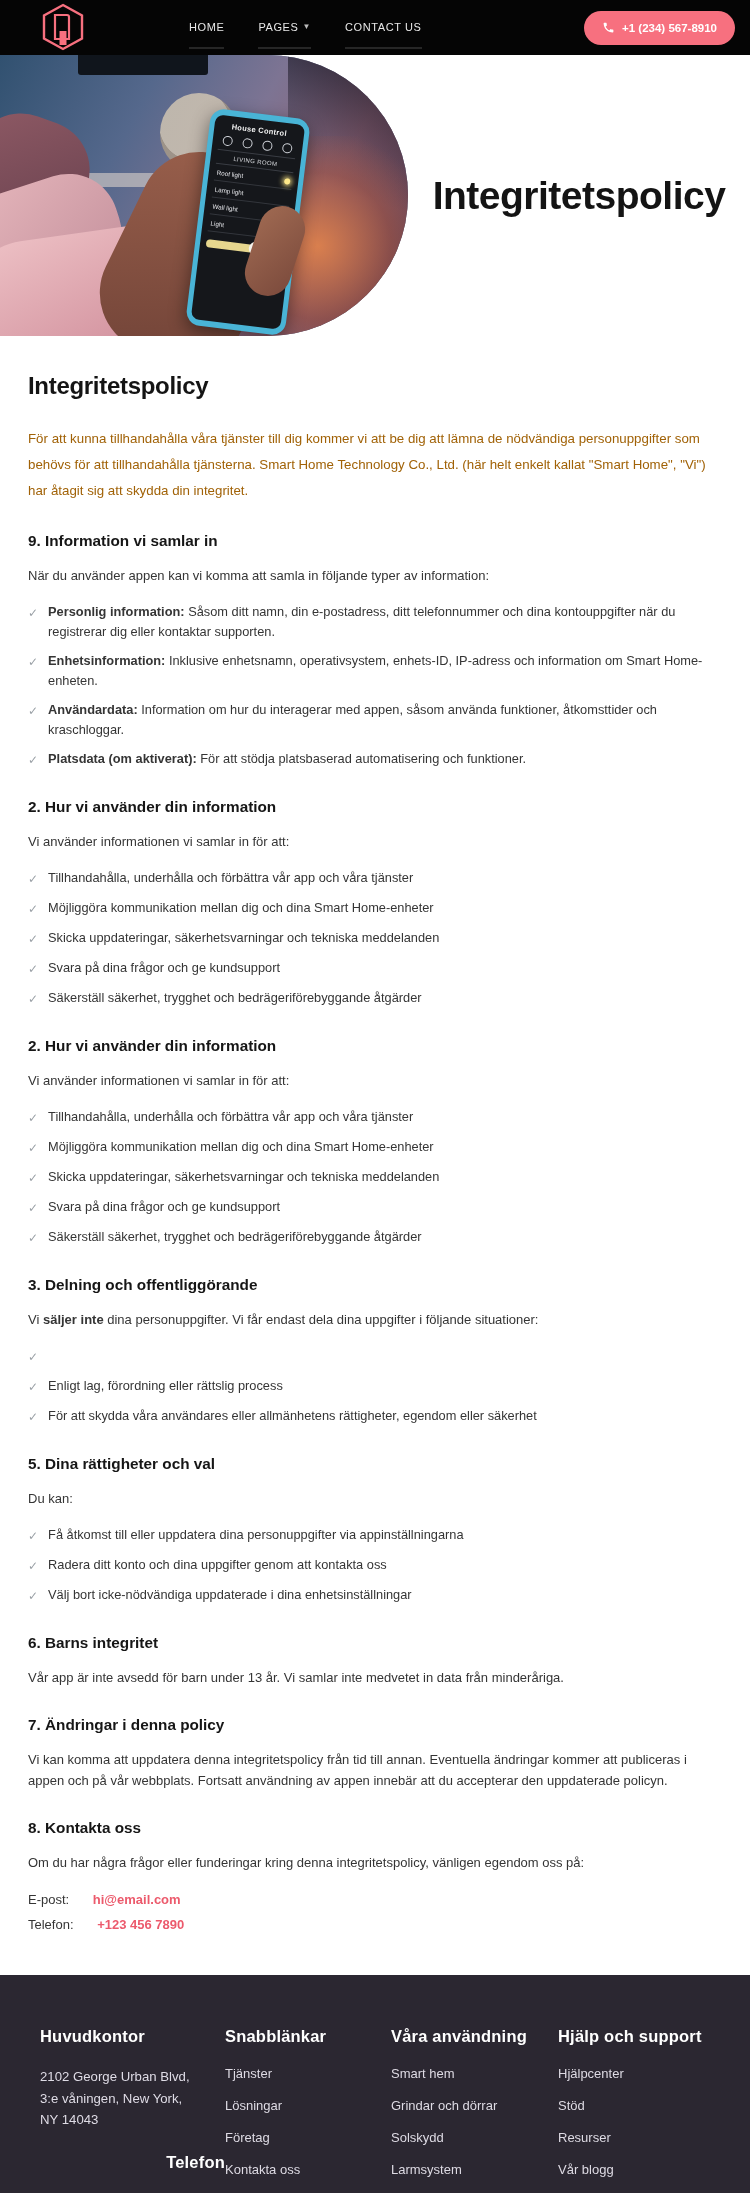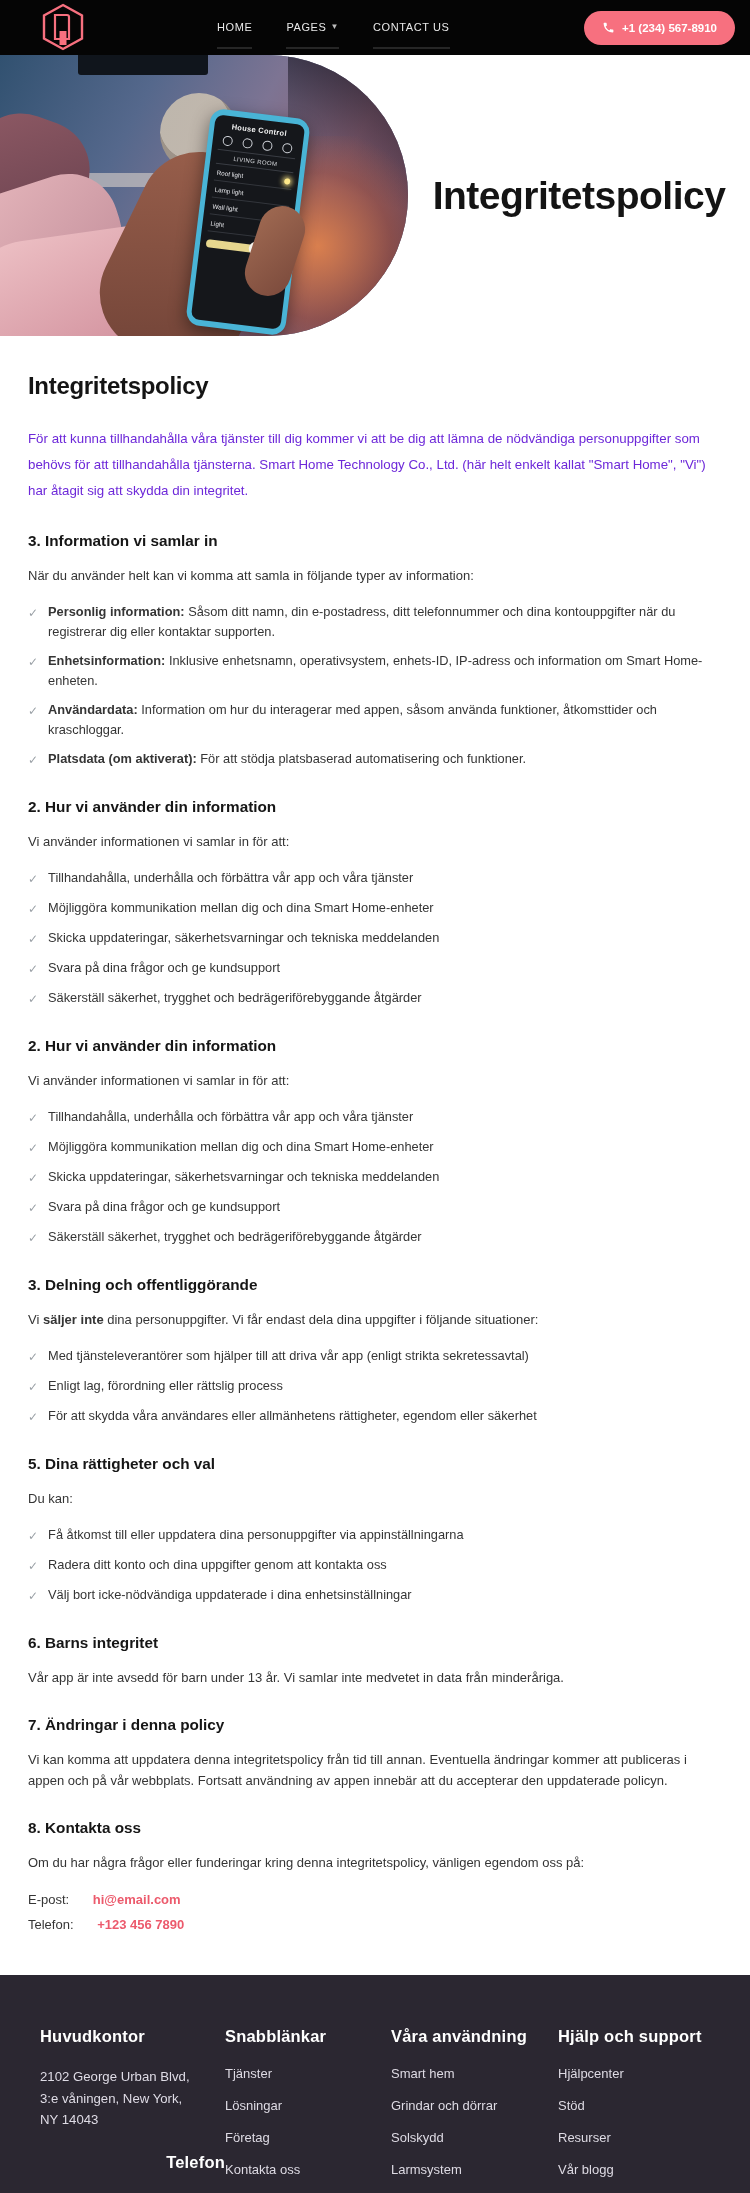--- a/index.html
+++ b/index.html
@@ -7,21 +7,21 @@
   body {
     font-family:"Liberation Sans","DejaVu Sans",sans-serif;
     background:#ffffff; color:#3a3a3a; width:750px;
   }
   
   .site-header {
     height:55px; background:#050505; display:flex; align-items:center;
     padding:0 15px 0 40px; position:relative;
   }
   .logo { width:46px; height:50px; display:flex; align-items:center; }
-  .main-nav { position:absolute; left:217px; top:0; height:55px; display:flex; align-items:center; gap:34px; }
+  .main-nav { position:absolute; left:189px; top:0; height:55px; display:flex; align-items:center; gap:34px; }
   .nav-item { color:#e9e9e9; font-size:11px; letter-spacing:.6px; text-decoration:none;
     position:relative; padding-bottom:2px; cursor:pointer; display:flex; align-items:center; gap:4px;}
   .nav-item::after { content:""; position:absolute; left:0; right:0; bottom:-14px; height:2px; background:#262626; }
   .nav-caret { font-size:8px; color:#bdbdbd; }
   .phone-btn {
     margin-left:auto; background:#f7707f; color:#fff; border:none; cursor:pointer;
     border-radius:18px; height:34px; padding:0 18px; font-size:11.5px; font-weight:bold;
     display:flex; align-items:center; gap:7px; font-family:inherit;justify-content:flex-end;
   }
   .phone-btn svg { flex:0 0 auto; }
@@ -69,21 +69,21 @@
     background:linear-gradient(120deg,#a06a52,#7b4a3c); transform:rotate(18deg); }
   .hero-title {
     position:absolute; left:408px; right:0; top:0; bottom:0;
     display:flex; align-items:center; justify-content:center;
     font-size:39px; font-weight:800; color:#141414; letter-spacing:-0.5px;
   }
 
   
   .content { padding:36px 28px 30px; }
   .content h2 { font-size:24px; color:#141414; letter-spacing:-0.3px; }
-  .intro { margin-top:26px; font-size:13.3px; line-height:26px; color:#6d28d9; max-width:700px; }
+  .intro { margin-top:26px; font-size:13.3px; line-height:26px; color:#a16207; max-width:700px; }
   .section { margin-top:28px; }
   .section h3 { font-size:15.3px; color:#161616; margin-bottom:15px; }
   .section p { font-size:13px; line-height:21px; color:#353535; margin-bottom:16px; }
   .check-list { list-style:none; margin-top:2px; }
   .check-list li { display:flex; gap:10px; font-size:12.8px; line-height:20px; color:#353535;
     margin-bottom:9px; max-width:712px; }
   .check { color:#9aa0a6; font-size:12px; flex:0 0 auto; padding-top:1px; }
   .contact-line { margin-bottom:4px !important; }
   .pink-link { color:#ec5a6c; font-weight:bold; text-decoration:none; cursor:pointer;padding-left:20px; }
 
@@ -167,22 +167,22 @@
     <div class="ph-thumb"></div>
   </div>
   <h1 class="hero-title">Integritetspolicy</h1>
 </section>
 
 <main class="content">
   <h2>Integritetspolicy</h2>
   <p class="intro">För att kunna tillhandahålla våra tjänster till dig kommer vi att be dig att lämna de nödvändiga personuppgifter som behövs för att tillhandahålla tjänsterna. Smart Home Technology Co., Ltd. (här helt enkelt kallat "Smart Home", "Vi") har åtagit sig att skydda din integritet.</p>
   <div id="sections">
       <section class="section">
-        <h3>3. Information vi samlar in</h3>
-        <p><span>När du använder helt kan vi komma att samla in följande typer av information:</span></p>
+        <h3>9. Information vi samlar in</h3>
+        <p><span>När du använder appen kan vi komma att samla in följande typer av information:</span></p>
         <ul class="check-list">
           <li>
             <span class="check">✓</span>
             <span><b>Personlig information: </b>Såsom ditt namn, din e-postadress, ditt telefonnummer och dina kontouppgifter när du registrerar dig eller kontaktar supporten.</span>
           </li>
           <li>
             <span class="check">✓</span>
             <span><b>Enhetsinformation: </b>Inklusive enhetsnamn, operativsystem, enhets-ID, IP-adress och information om Smart Home-enheten.</span>
           </li>
           <li>
@@ -246,21 +246,20 @@
             <span>Säkerställ säkerhet, trygghet och bedrägeriförebyggande åtgärder</span>
           </li>
         </ul>
       </section>
       <section class="section">
         <h3>3. Delning och offentliggörande</h3>
         <p><span>Vi </span><b>säljer inte</b><span> dina personuppgifter. Vi får endast dela dina uppgifter i följande situationer:</span></p>
         <ul class="check-list">
           <li>
             <span class="check">✓</span>
-            <span>Med tjänsteleverantörer som hjälper till att driva vår app (enligt strikta sekretessavtal)</span>
           </li>
           <li>
             <span class="check">✓</span>
             <span>Enligt lag, förordning eller rättslig process</span>
           </li>
           <li>
             <span class="check">✓</span>
             <span>För att skydda våra användares eller allmänhetens rättigheter, egendom eller säkerhet</span>
           </li>
         </ul>

